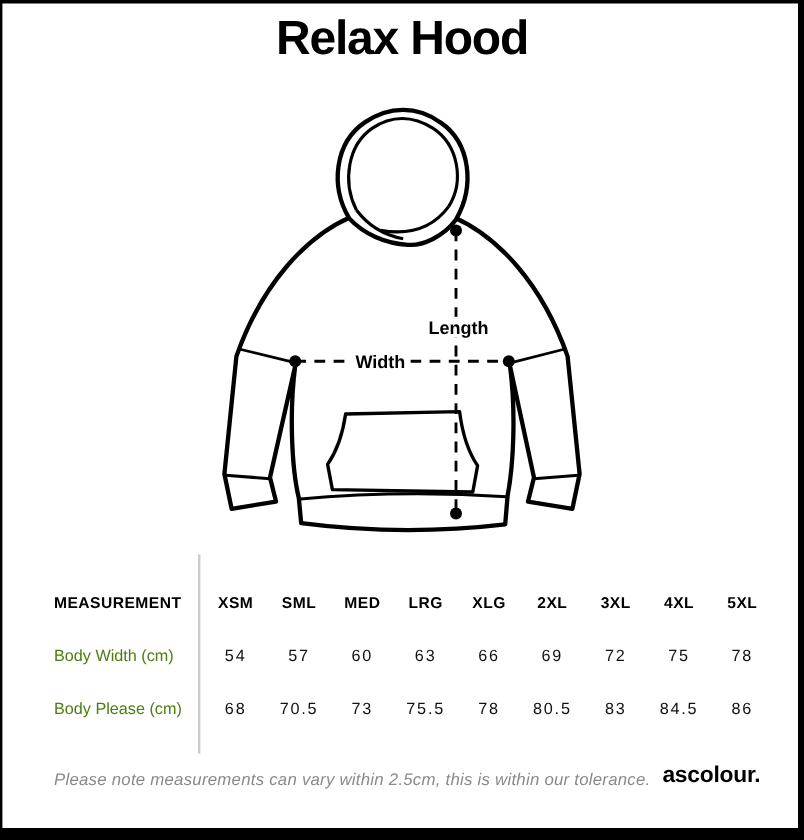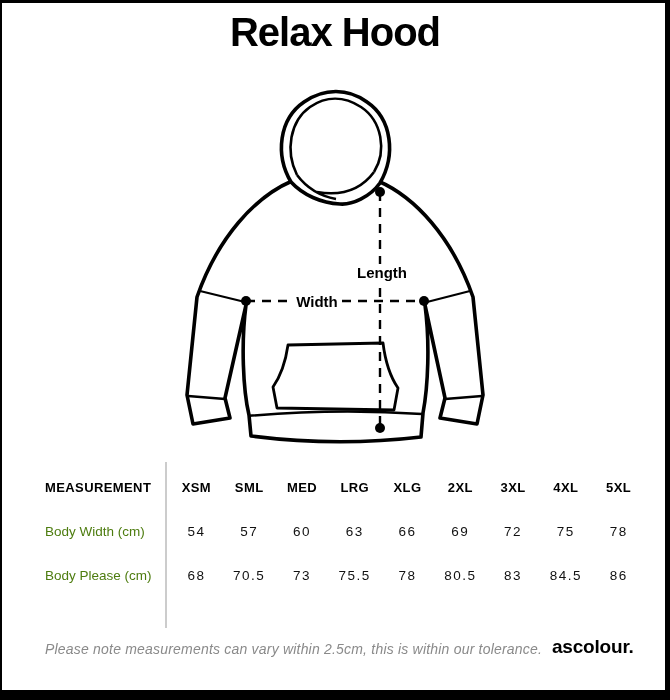--- a/index.html
+++ b/index.html
@@ -13,21 +13,21 @@
   }
   .title {
     position:absolute; top:10px; left:0; width:100%; text-align:center;
     font-size:40px; line-height:44px; font-weight:bold; letter-spacing:-1px;
   }
   .diagram { position:absolute; left:150px; top:75px; width:380px; height:380px; }
 
   .vdivider { position:absolute; left:165px; top:462px; width:2px; height:166px; background:#cccccc; }
 
   .size-table { position:absolute; left:45px; top:480px; width:600px; z-index:5; }
-  .trow { display:flex; height:44px; }
+  .trow { display:flex; align-items:center; height:44px; }
   .tlabel { flex:0 0 125px; width:125px; }
   .mhead { font-weight:bold; font-size:13px; letter-spacing:0.4px; color:#000; }
   .rowlabel { font-size:13.5px; color:#4d7c0f; }
   .tcell { flex:1 1 0; text-align:center; }
   .szhead { font-weight:bold; font-size:13px; letter-spacing:0.4px; color:#000; }
   .val { font-size:13.5px; letter-spacing:1.5px; color:#111; }
 
   .note {
     position:absolute; left:45px; top:641px; font-size:14px; font-style:italic;
     color:#8a8a8a; letter-spacing:0.2px;

